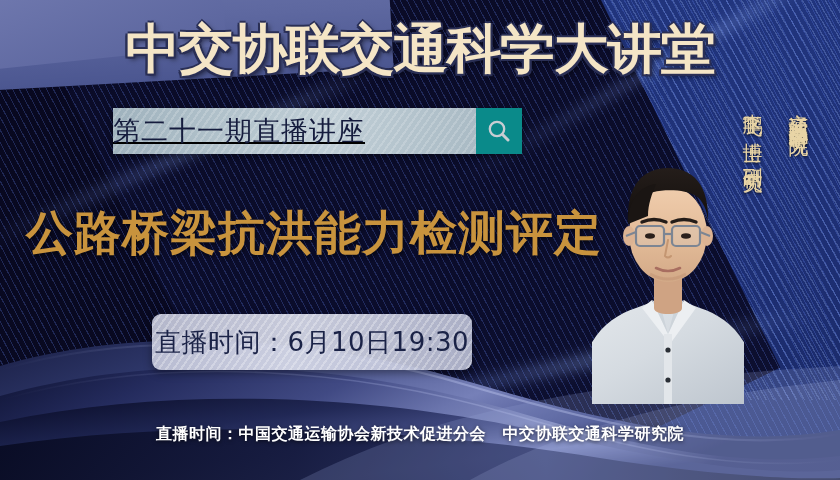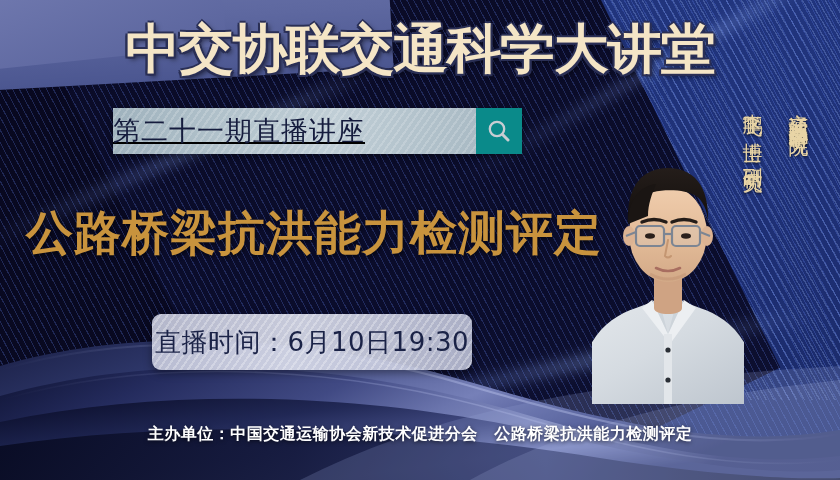--- a/index.html
+++ b/index.html
@@ -387,15 +387,15 @@
 
   <div class="headline">公路桥梁抗洪能力检测评定</div>
 
   <div class="date-pill">
     <span class="date-text">直播时间：6月10日19:30</span>
   </div>
 
   <div class="vtext vtext-name">李鹏飞　博士　副研究员</div>
   <div class="vtext vtext-org">交通运输部公路科学研究院</div>
 
-  <div class="footer">主办单位：中国交通运输协会新技术促进分会　公路桥梁抗洪能力检测评定</div>
+  <div class="footer">直播时间：中国交通运输协会新技术促进分会　中交协联交通科学研究院</div>
 
 </div>
 
 </body></html>

